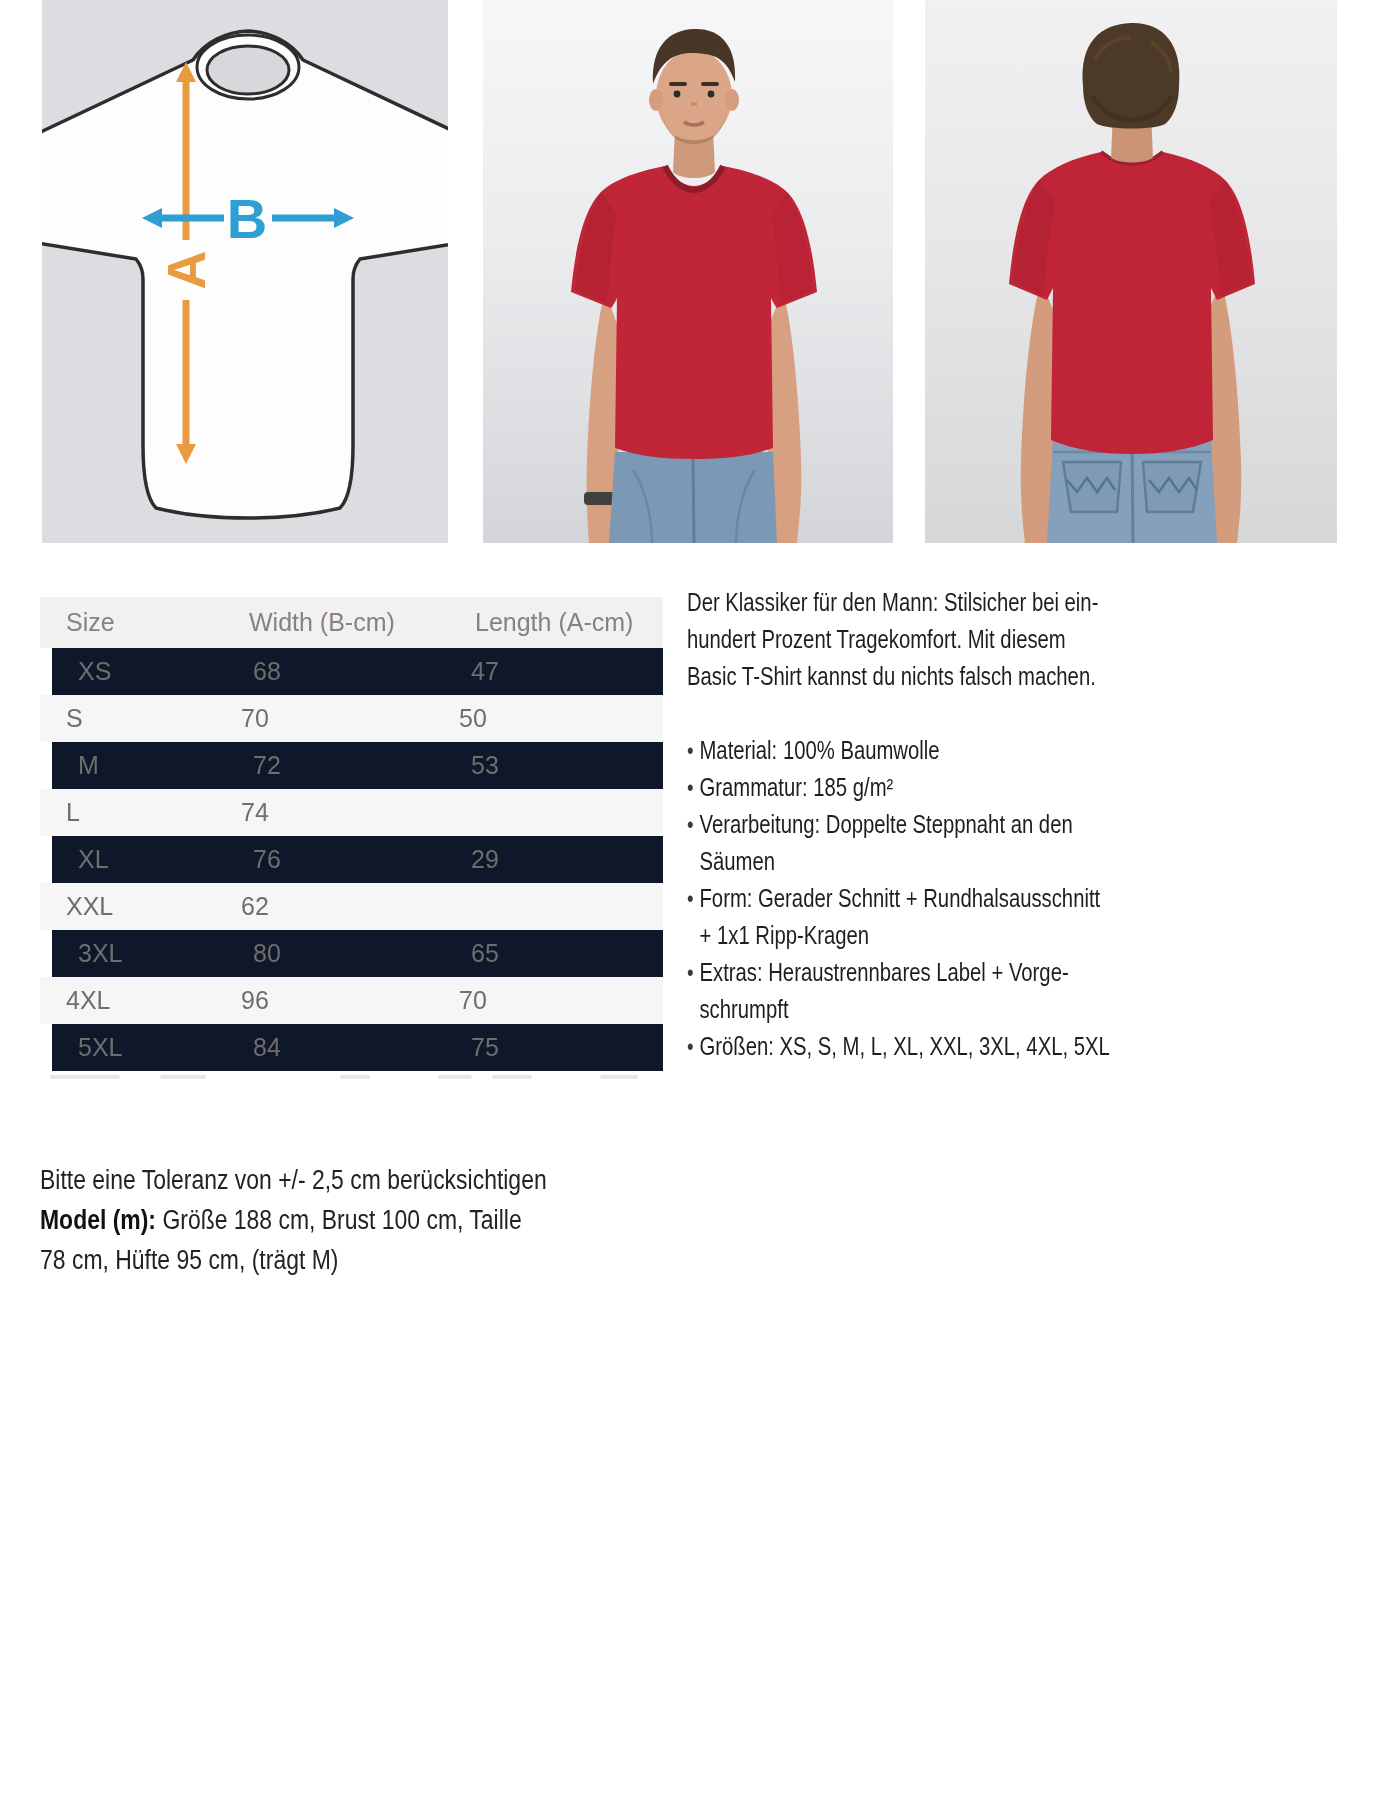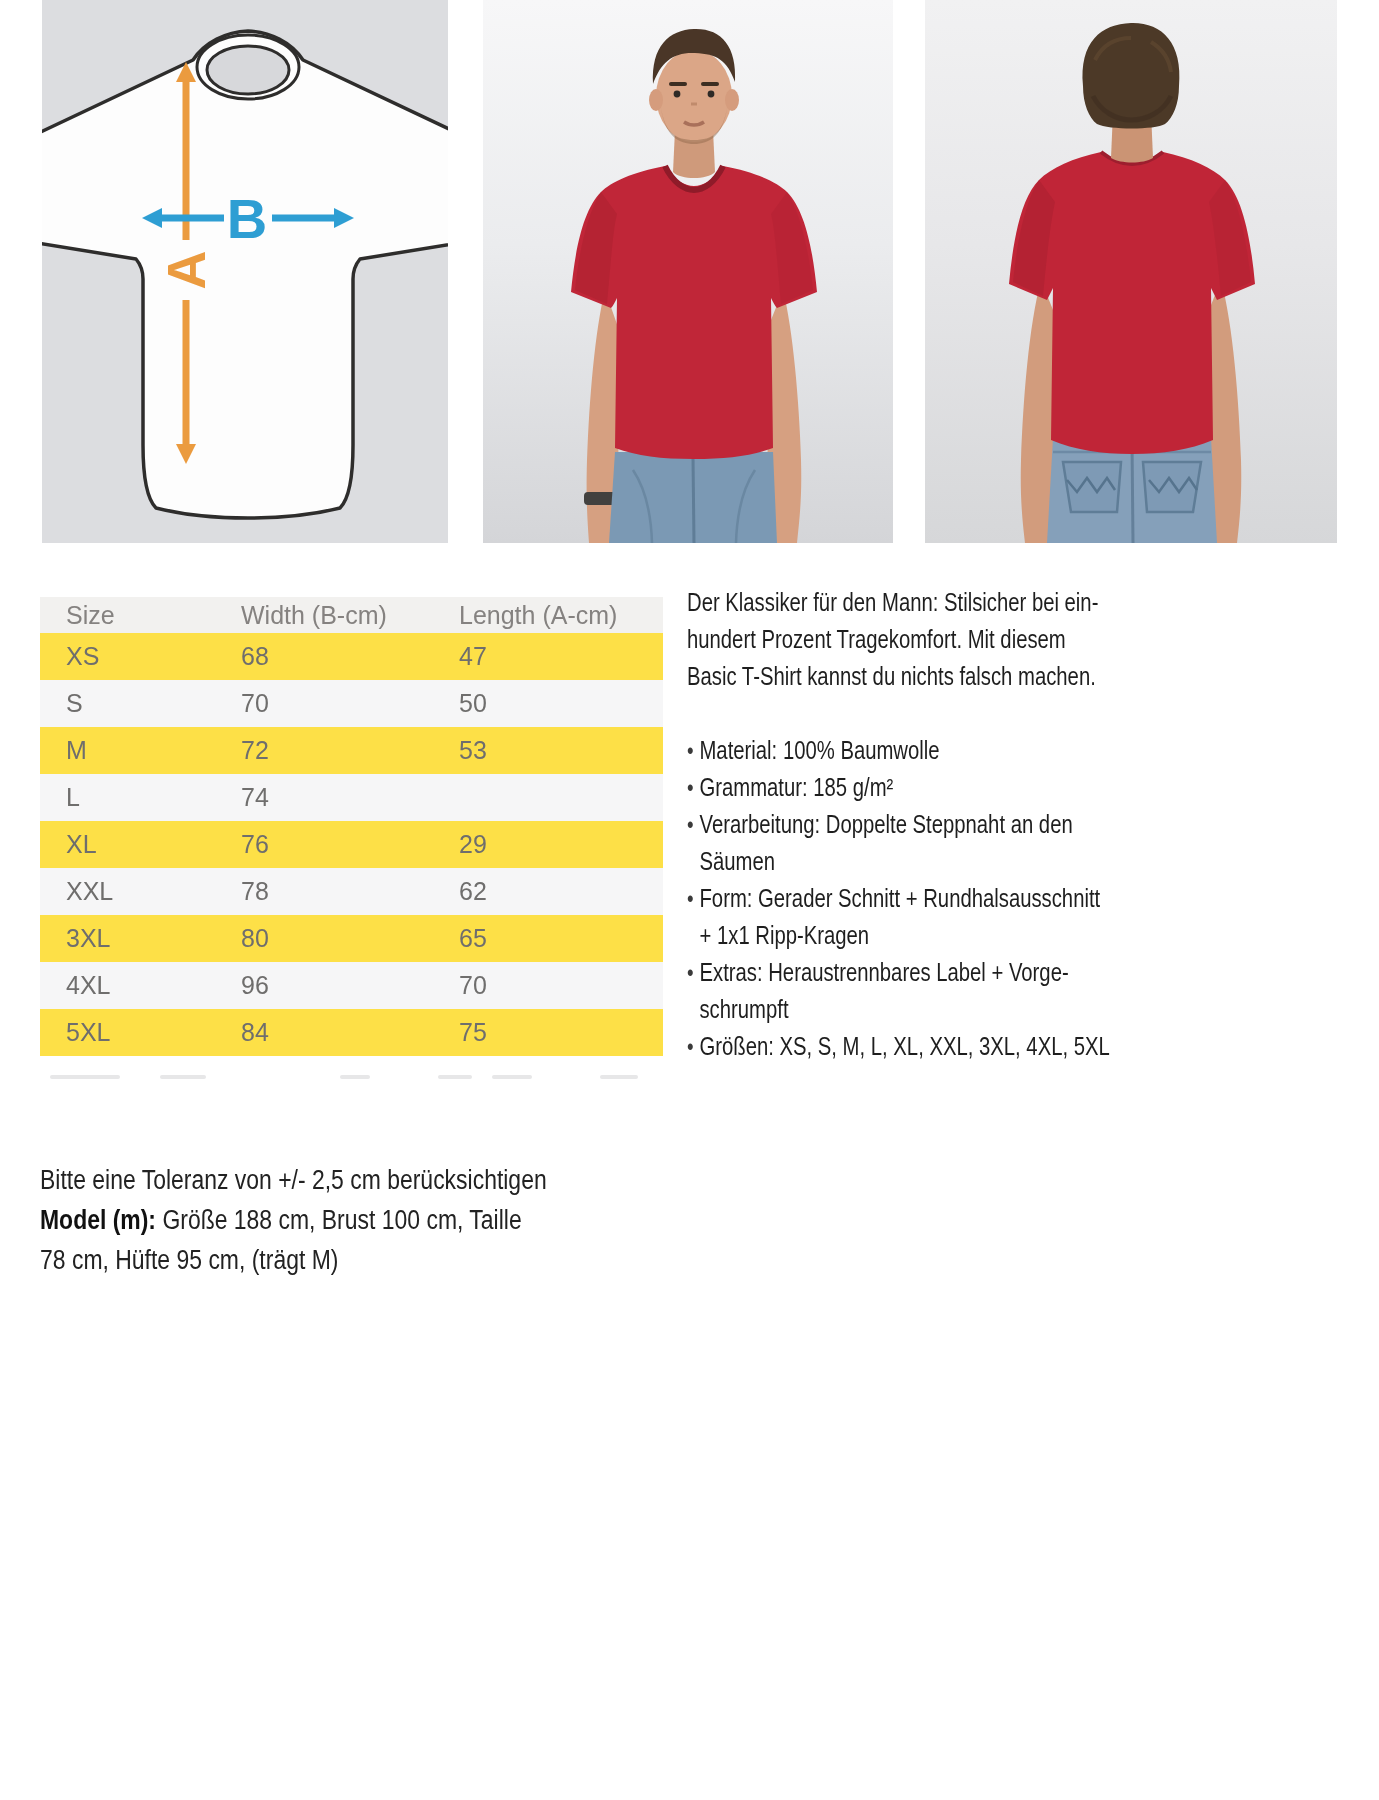--- a/index.html
+++ b/index.html
@@ -11,22 +11,22 @@
   .diagram-box{left:42px;top:0;width:406px;height:543px;background:#dcdde0;}
   .photo-front{left:483px;top:0;width:410px;height:543px;
                background:linear-gradient(180deg,#f7f7f8 0%,#ebecee 45%,#d4d5d8 100%);}
   .photo-back{left:925px;top:0;width:412px;height:543px;
               background:linear-gradient(180deg,#f1f1f2 0%,#e7e7e9 45%,#d6d7d9 100%);}
   .diagram-box svg,.photo-front svg,.photo-back svg{display:block;width:100%;height:100%;}
 
   
   .size-table{left:40px;top:597px;width:623px;font-size:25px;}
   .trow{display:grid;grid-template-columns:175px 218px 1fr;height:47px;}
-  .trow.head{height:36px;background:#f2f1ef;color:#858280;}
-  .trow.odd{background:#fde047;color:#6f6e6d;}
+  .trow.head{height:51px;background:#f2f1ef;color:#858280;gap:8px;}
+  .trow.odd{background:#0f172a;color:#6f6e6d;margin-left:12px;}
   .trow.even{background:#f6f6f7;color:#6f6e6d;}
   .cell{display:flex;align-items:center;padding-left:26px;}
 
   
   .cutoff{left:40px;top:1073px;width:623px;height:8px;}
   .cutoff span{position:absolute;top:2px;height:4px;background:#e7e7e8;border-radius:2px;display:block;}
 
   
   .notes{left:40px;top:1160px;width:720px;font-size:27px;line-height:40px;color:#222;
          transform:scaleX(0.85);transform-origin:0 0;}
@@ -175,21 +175,20 @@
           <div class="cell">L</div>
           <div class="cell">74</div>
         </div>
         <div class="trow odd">
           <div class="cell">XL</div>
           <div class="cell">76</div>
           <div class="cell">29</div>
         </div>
         <div class="trow even">
           <div class="cell">XXL</div>
-          <div class="cell">78</div>
           <div class="cell">62</div>
         </div>
         <div class="trow odd">
           <div class="cell">3XL</div>
           <div class="cell">80</div>
           <div class="cell">65</div>
         </div>
         <div class="trow even">
           <div class="cell">4XL</div>
           <div class="cell">96</div>

